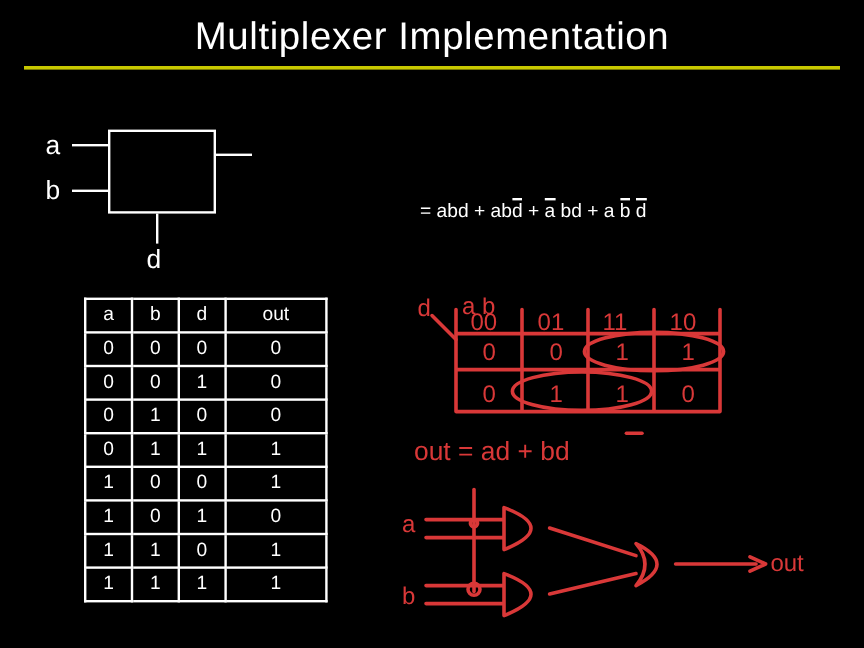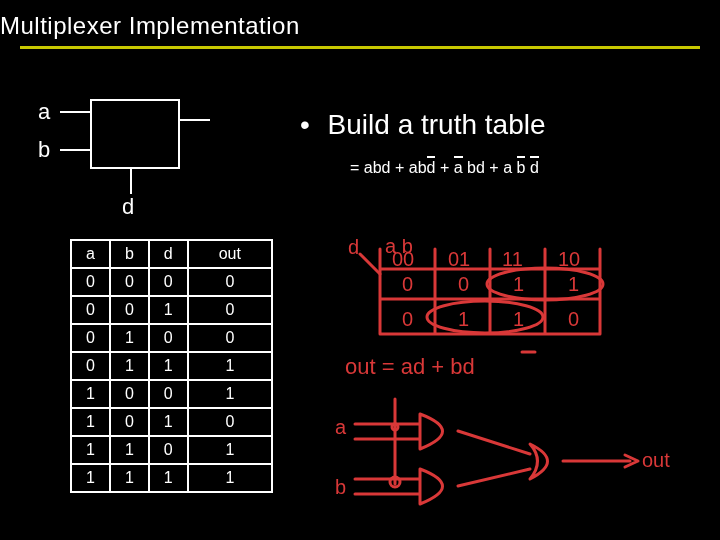--- a/index.html
+++ b/index.html
@@ -6,22 +6,22 @@
   body {
     width: 720px;
     height: 540px;
     background: #000;
     color: #fff;
     font-family: Arial, Helvetica, sans-serif;
     position: relative;
     overflow: hidden;
   }
   .title {
-    font-size: 24px;
-    text-align: left;
+    font-size: 32px;
+    text-align: center;
     padding: 12px 0 6px 0;
     letter-spacing: 0.5px;
   }
   .rule {
     border: none;
     border-top: 3px solid #c8c800;
     margin: 0 20px;
   }
   .content {
     position: relative;
@@ -122,24 +122,20 @@
 
   <div class="block"></div>
   <div class="wire a-in"></div>
   <div class="wire b-in"></div>
   <div class="wire d-in"></div>
   <div class="wire out-w"></div>
   <div class="lab la">a</div>
   <div class="lab lb">b</div>
   <div class="lab ld">d</div>
 
-  <div class="bullet">
-    <span class="dot">•</span>
-    <span>Build a truth table</span>
-  </div>
 
   <div class="eqline">
     <span>=</span>
     <span> </span>
     <span class="term">
       <span>a</span><span>b</span><span>d</span>
     </span>
     <span> </span><span>+</span><span> </span>
     <span class="term">
       <span>a</span><span>b</span><span class="ov">d</span>

